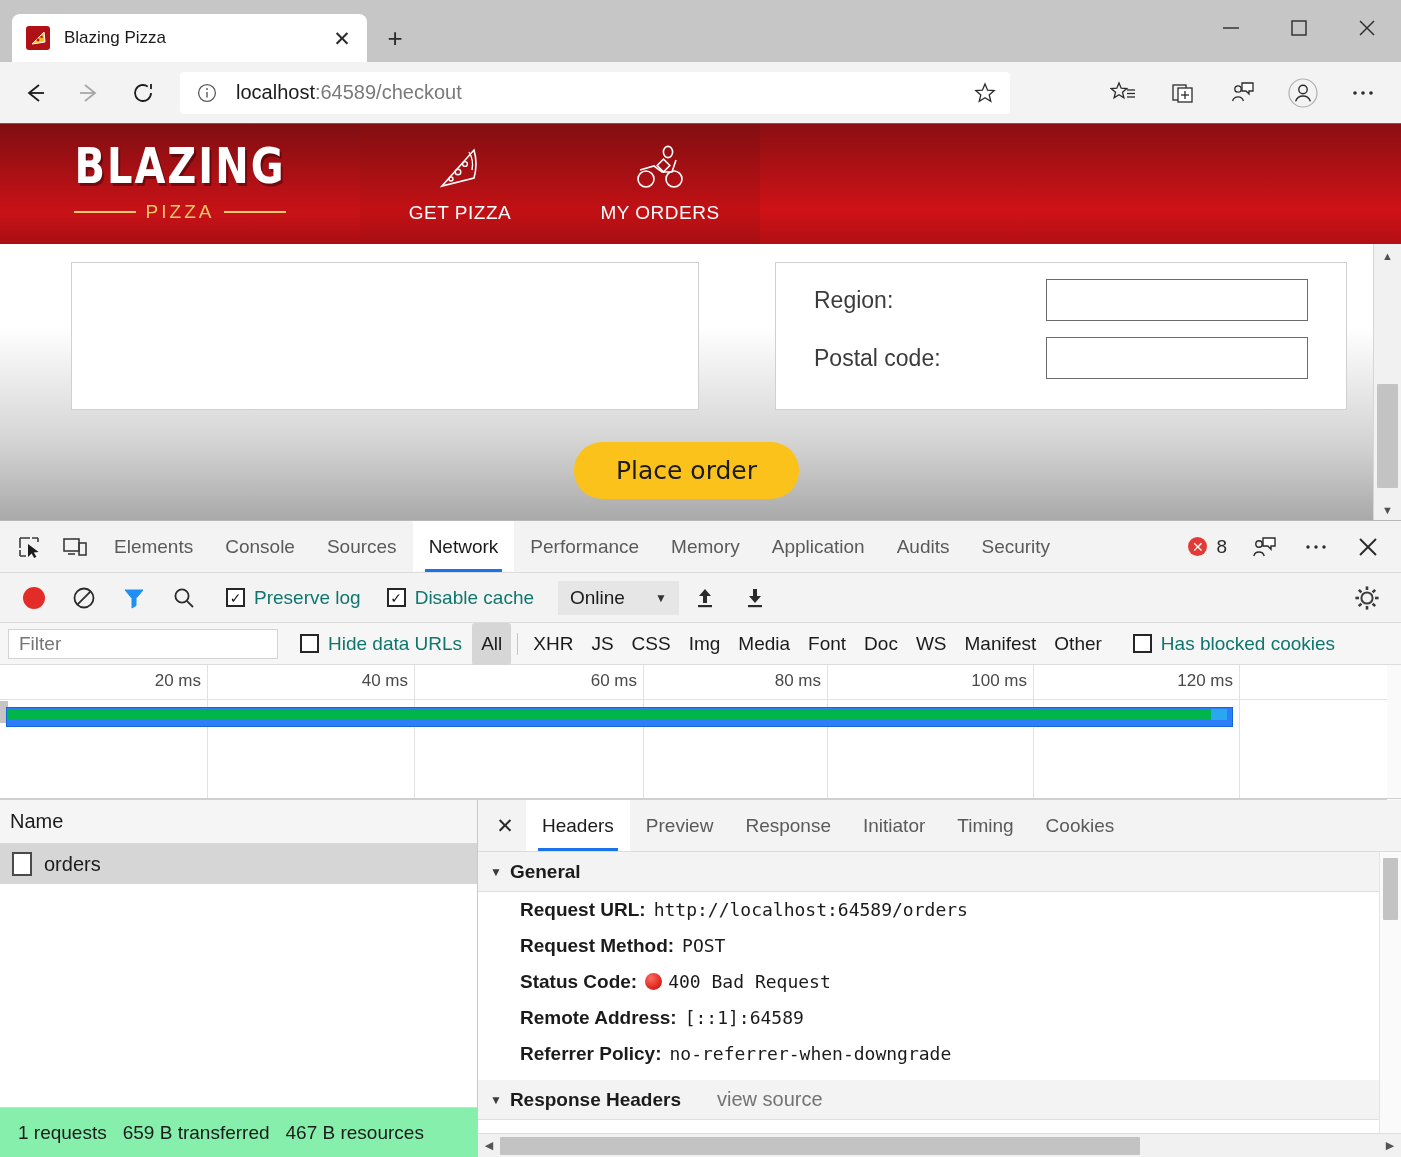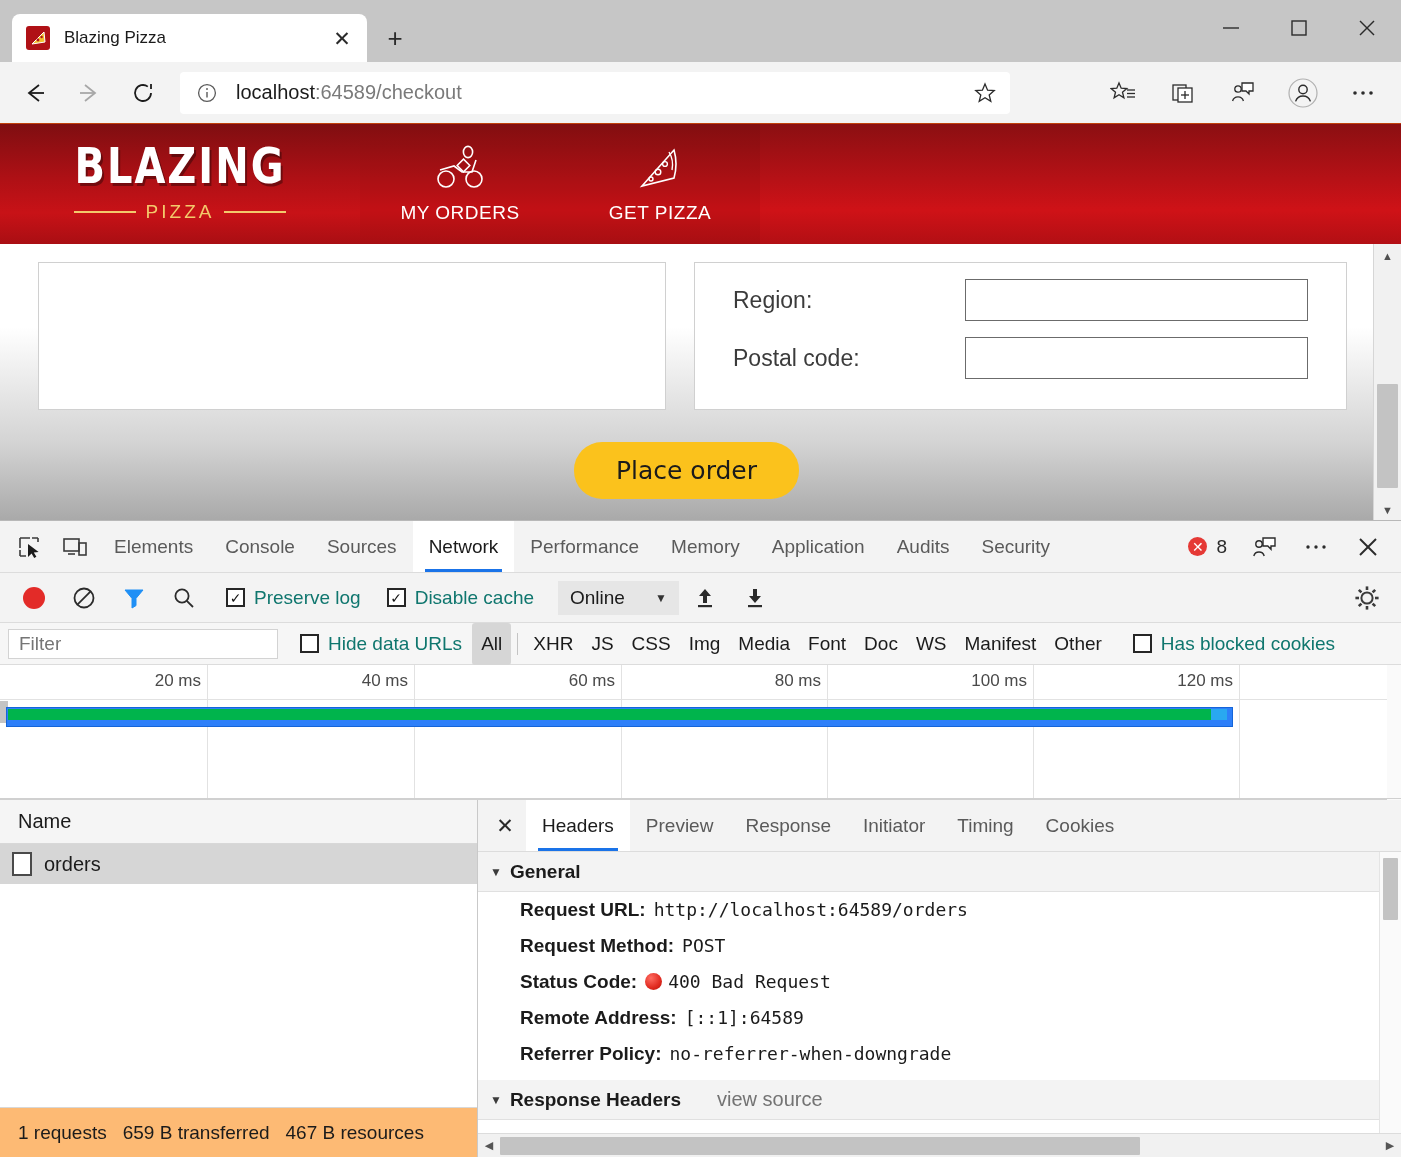--- a/index.html
+++ b/index.html
@@ -124,21 +124,21 @@
     background: linear-gradient(to bottom, #ffffff 0%, #ffffff 30%, #d3d3d3 72%, #a8a8a8 100%);
     padding-right: 28px;
   }
   .page-scroll-v {
     position:absolute; right:0; top:0; width: 28px; height: 278px;
     background:#f1f1f1; border-left: 1px solid #d6d6d6;
   }
   .sb-arrow { height: 24px; display:flex; align-items:center; justify-content:center; color:#505050; font-size: 11px; }
   .sb-thumb { position:absolute; left:3px; right:3px; background:#c3c3c3; border-radius:1px; }
 
-  .cards { display:flex; padding: 18px 26px 0 38px; gap: 28px; }
+  .cards { display:flex; padding: 18px 26px 0 38px; gap: 76px; margin-left: 33px; }
   .card-left {
     width: 628px; height: 148px; background:#fff;
     border: 1px solid #d0d0d0;
   }
   .card-right {
     flex: 1 1 auto; height: 148px; background:#fff;
     border: 1px solid #d0d0d0;
     padding: 16px 38px 0 38px;
   }
   .field-row { display:flex; align-items:center; margin-bottom: 16px; }
@@ -242,34 +242,34 @@
     position:absolute; top: 44px; height: 11px; background:#29a8f0;
   }
   .ov-handle-l { position:absolute; left:0; top: 36px; width: 8px; height: 22px; background:#c4c4c4; }
   .ov-scroll { position:absolute; right:0; top:0; width: 14px; height: 135px; background:#fafafa; }
 
   
   .dt-main { flex: 1 1 auto; display:flex; min-height:0; }
   .req-panel { width: 478px; border-right:1px solid #c9c9c9; display:flex; flex-direction:column; }
   .req-head {
     height: 44px; background:#f5f5f5; border-bottom:1px solid #d8d8d8;
-    display:flex; align-items:center; padding-left: 18px;
+    display:flex; align-items:center; padding-left: 10px;
     font-size: 20px; color:#1b1b1b;
   }
   .req-list { flex:1 1 auto; background:#fff; overflow:hidden; }
   .req-row {
     height: 40px; display:flex; align-items:center; gap: 12px;
     padding-left: 12px; background:#d6d6d6;
   }
   .req-row .doc-icon {
     width: 20px; height: 24px; border:2px solid #4a4a4a; background:#fff;
   }
   .req-row .nm { font-size: 20px; color:#1b1b1b; }
   .req-status {
-    height: 50px; background:#fdba74; border-top:1px solid #d8d8d8;
+    height: 50px; background:#86efac; border-top:1px solid #d8d8d8;
     display:flex; align-items:center; padding-left: 18px;
     font-size: 19px; color:#1b1b1b; gap: 16px;
   }
 
   .detail-panel { flex:1 1 auto; display:flex; flex-direction:column; min-width:0; position:relative; }
   .dp-tabbar {
     height: 52px; background:#f3f3f3; border-bottom:1px solid #dcdcdc;
     display:flex; align-items:stretch; padding-left: 6px;
   }
   .dp-close { width: 42px; display:flex; align-items:center; justify-content:center; font-size: 21px; color:#2b2b2b; }
@@ -431,45 +431,45 @@
 
     <div class="site-header">
       <div class="brand">
         <div class="brand-top">BLAZING</div>
         <div class="brand-bottom">
           <i class="brand-rule"></i>
           <span>PIZZA</span>
           <i class="brand-rule"></i>
         </div>
       </div>
+
+      <a class="navlink">
+        <span>
+          <svg width="52" height="48" viewBox="0 0 52 48">
+            <path d="M8 42 L40 6 Q44 20 40 34 Z" fill="none" stroke="#fff" stroke-width="1.6"></path>
+            <path d="M35 8 Q40 16 38 26" fill="none" stroke="#fff" stroke-width="1.4"></path>
+            <circle cx="24" cy="28" r="2.8" fill="none" stroke="#fff" stroke-width="1.4"></circle>
+            <circle cx="31" cy="20" r="2.4" fill="none" stroke="#fff" stroke-width="1.4"></circle>
+            <circle cx="17" cy="35" r="2" fill="none" stroke="#fff" stroke-width="1.4"></circle>
+          </svg>
+        </span>
+        <span class="lbl">GET PIZZA</span>
+      </a>
 
       <a class="navlink">
         <span>
           <svg width="56" height="48" viewBox="0 0 56 48">
             <circle cx="14" cy="35" r="8" fill="none" stroke="#fff" stroke-width="1.6"></circle>
             <circle cx="42" cy="35" r="8" fill="none" stroke="#fff" stroke-width="1.6"></circle>
             <ellipse cx="36" cy="8" rx="4.6" ry="5.6" fill="none" stroke="#fff" stroke-width="1.6"></ellipse>
             <path d="M8 26 L22 22 L30 28 L40 28 L44 16" fill="none" stroke="#fff" stroke-width="1.6"></path>
             <rect x="27" y="17" width="9" height="9" fill="none" stroke="#fff" stroke-width="1.5" transform="rotate(45 31.5 21.5)"></rect>
           </svg>
         </span>
         <span class="lbl">MY ORDERS</span>
-      </a>
-
-      <a class="navlink">
-        <span>
-          <svg width="52" height="48" viewBox="0 0 52 48">
-            <path d="M8 42 L40 6 Q44 20 40 34 Z" fill="none" stroke="#fff" stroke-width="1.6"></path>
-            <path d="M35 8 Q40 16 38 26" fill="none" stroke="#fff" stroke-width="1.4"></path>
-            <circle cx="24" cy="28" r="2.8" fill="none" stroke="#fff" stroke-width="1.4"></circle>
-            <circle cx="31" cy="20" r="2.4" fill="none" stroke="#fff" stroke-width="1.4"></circle>
-            <circle cx="17" cy="35" r="2" fill="none" stroke="#fff" stroke-width="1.4"></circle>
-          </svg>
-        </span>
-        <span class="lbl">GET PIZZA</span>
       </a>
       <div class="nav-spacer"></div>
     </div>
 
     <div class="page-body">
       <div class="cards">
         <div class="card-left"></div>
         <div class="card-right">
           <div class="field-row">
             <span class="field-label">Region:</span>
@@ -661,21 +661,21 @@
     </div>
 
     <div class="dt-overview">
       <div class="ov-ruler">
         <div class="ov-tick" style="left:0;width:208px;">
             <span>20 ms</span>
           </div>
         <div class="ov-tick" style="left:208px;width:207px;">
             <span>40 ms</span>
           </div>
-        <div class="ov-tick" style="left:415px;width:207px;">
+        <div class="ov-tick" style="left:437px;width:207px;">
             <span>60 ms</span>
           </div>
         <div class="ov-tick" style="left:622px;width:206px;">
             <span>80 ms</span>
           </div>
         <div class="ov-tick" style="left:828px;width:206px;">
             <span>100 ms</span>
           </div>
         <div class="ov-tick" style="left:1034px;width:206px;">
             <span>120 ms</span>

